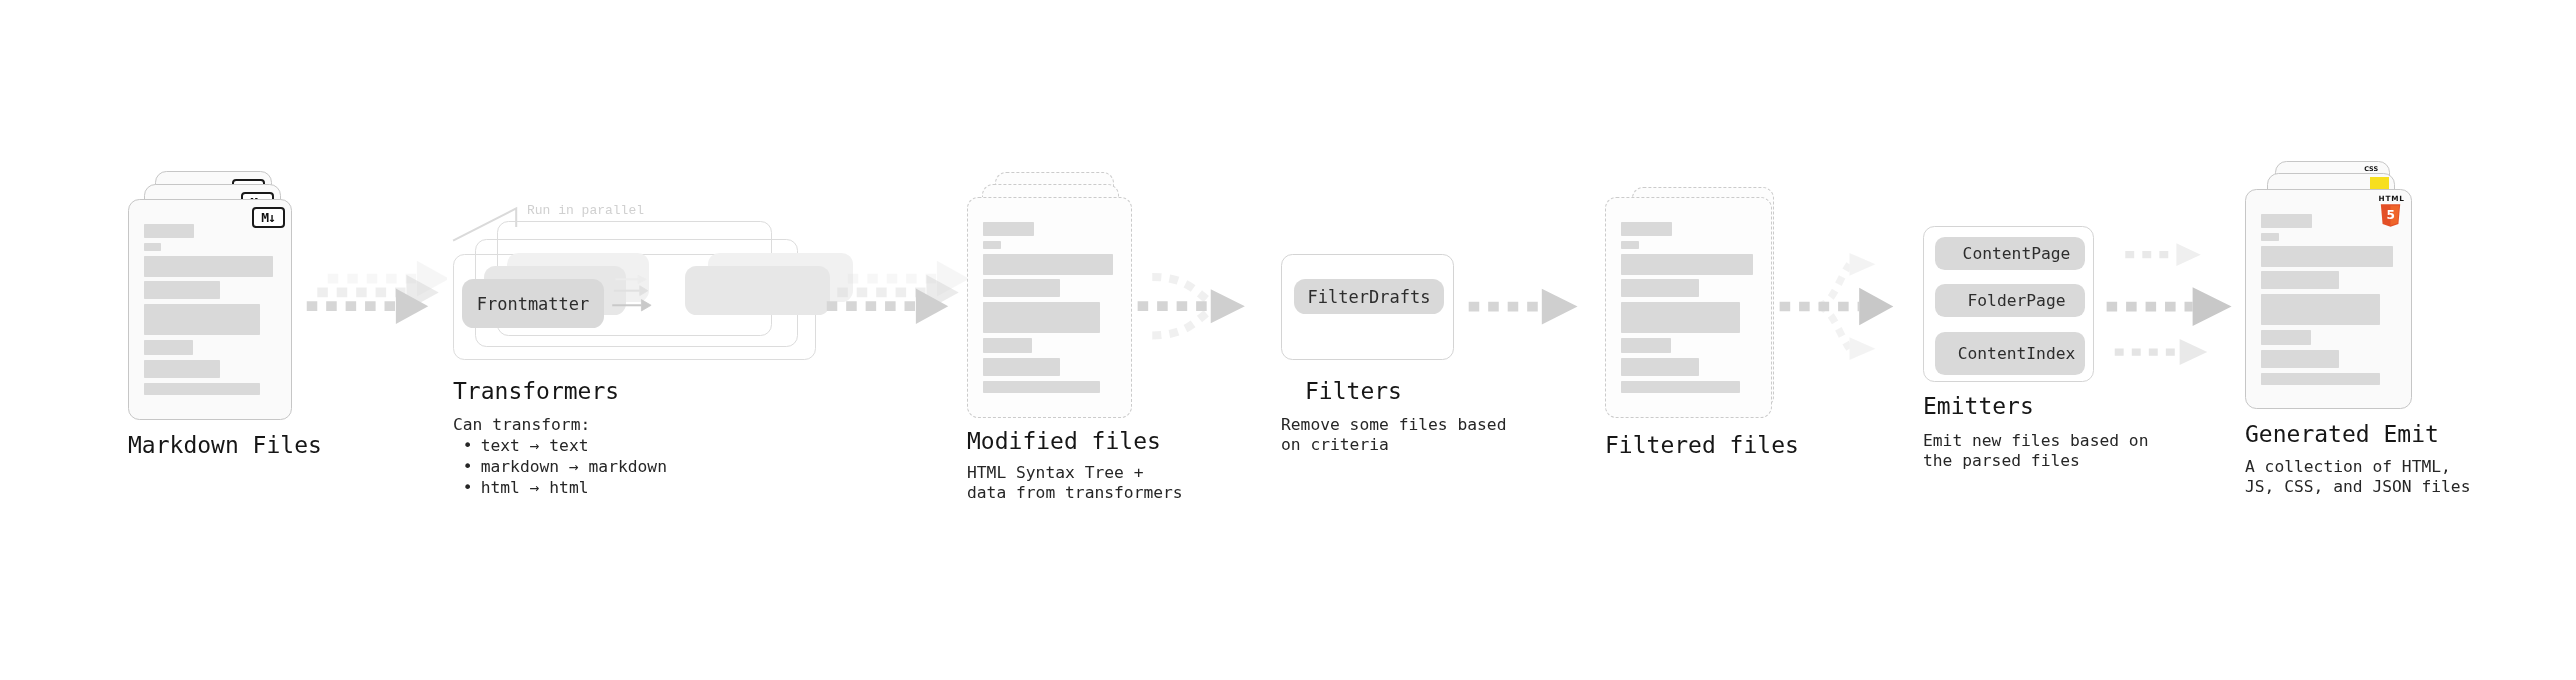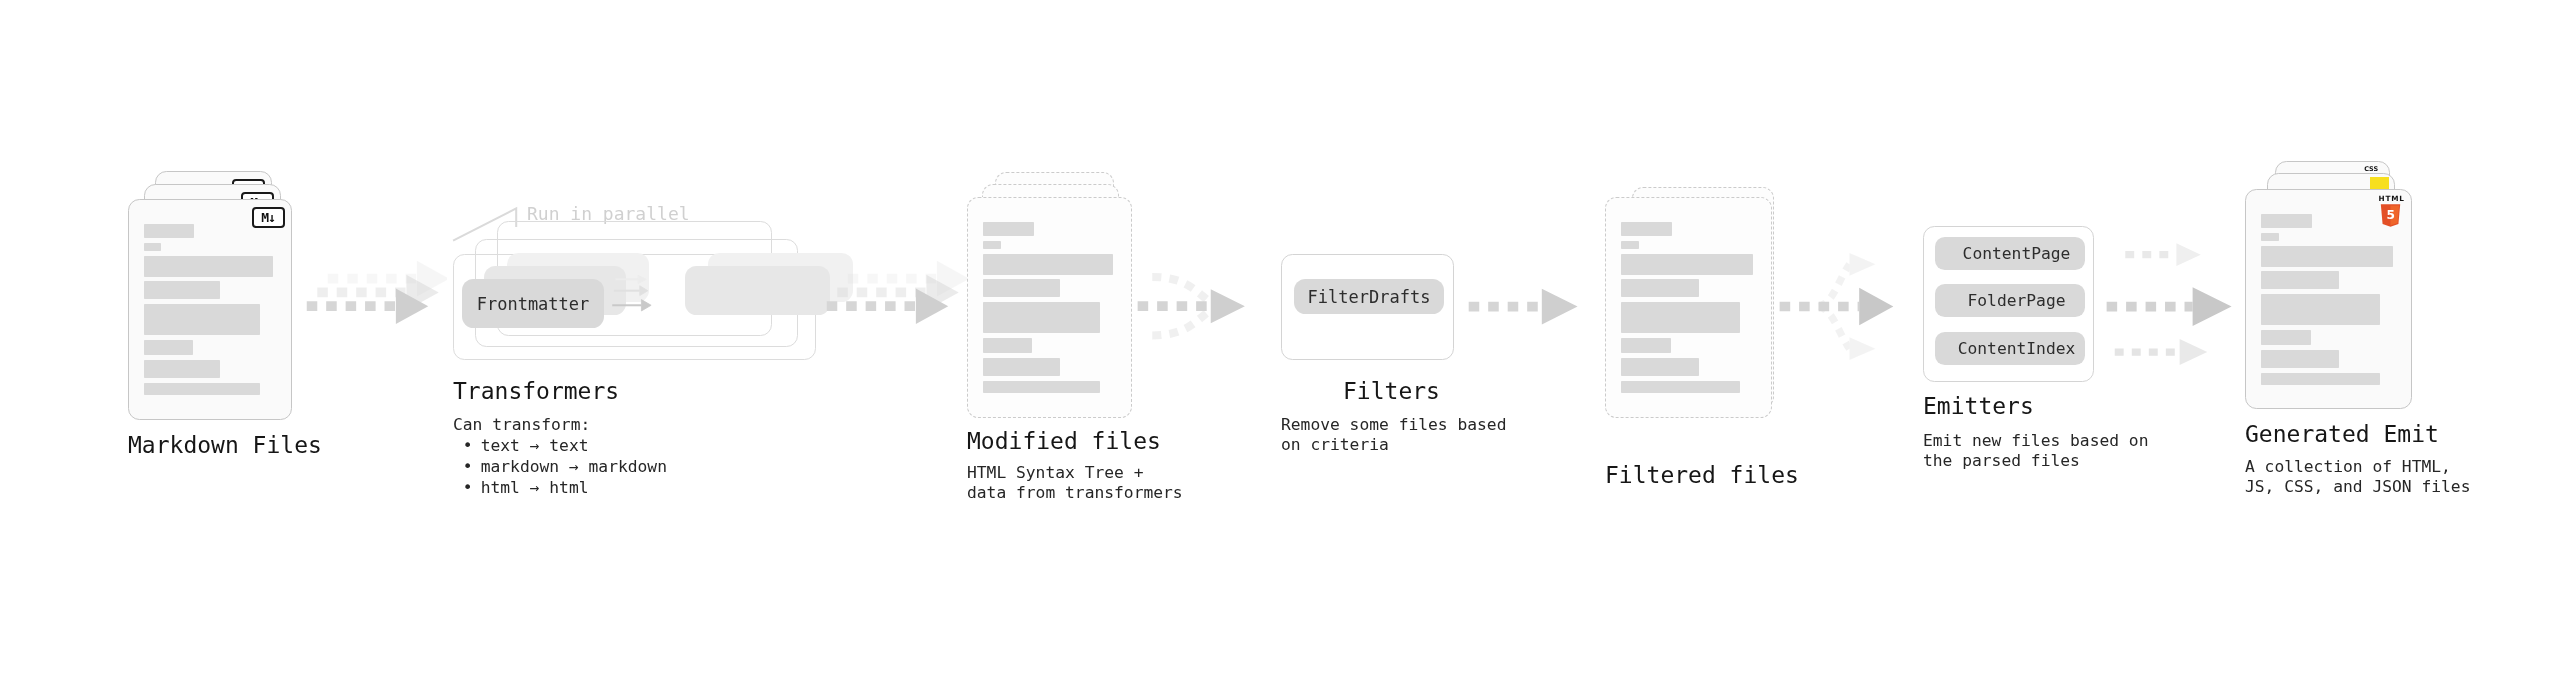--- a/index.html
+++ b/index.html
@@ -34,21 +34,21 @@
         font-size:17px;color:var(--pill-text);white-space:nowrap;}
   .pill.small{font-size:16.3px;border-radius:9.8px;padding-left:13px;}
   .pill.ghost1{background:#e7e7e7;}
   .pill.ghost2{background:#f1f1f1;}
   
   .stage-title{position:absolute;font-size:23px;color:#161616;white-space:nowrap;}
   .stage-desc{position:absolute;font-size:16.3px;line-height:20.3px;color:#262626;white-space:nowrap;}
   .stage-desc.bullets{line-height:21px;}
   .bullet-row{padding-left:9.8px;}
   .bullet-row .dot{margin-right:8.1px;}
-  .note-label{position:absolute;font-size:18px;color:var(--muted-note);white-space:nowrap;}
+  .note-label{position:absolute;font-size:13px;color:var(--muted-note);white-space:nowrap;font-family:Liberation Mono, monospace;}
   
   .css-badge{position:absolute;top:4.1px;right:8.1px;width:19.5px;text-align:center;}
   .css-word{font-size:6.5px;font-weight:bold;color:#111;font-family:"DejaVu Sans","Liberation Sans",sans-serif;line-height:7.3px;}
   .css-bar{height:3.3px;background:var(--css-blue);margin-top:0.8px;border-radius:0.8px;}
   .js-badge{position:absolute;top:3.3px;right:4.9px;width:18.7px;height:19.5px;background:var(--js-yellow);}
   .html5-badge{position:absolute;top:4.9px;right:8.1px;width:24.4px;text-align:center;}
   .html5-word{font-size:7.3px;font-weight:bold;letter-spacing:0.8px;color:#111;
               font-family:"DejaVu Sans","Liberation Sans",sans-serif;line-height:8.1px;}
   .html5-shield{position:relative;width:21px;height:23px;margin:0.8px auto 0;}
   .html5-num{position:absolute;left:0;top:4.1px;width:100%;text-align:center;
@@ -167,21 +167,21 @@
 
   <svg class="abs" style="left:1136px;top:254px;" width="130" height="106" viewBox="0 0 160 130">
     <path d="M 20,28 C 60,28 72,44 90,58" fill="none" stroke="#e3e3e3" stroke-width="10" stroke-dasharray="11 10" opacity="0.55"></path>
     <path d="M 20,100 C 60,100 72,84 90,70" fill="none" stroke="#e3e3e3" stroke-width="10" stroke-dasharray="11 10" opacity="0.55"></path>
     <line x1="2" y1="64" x2="92" y2="64" stroke="#d4d4d4" stroke-width="12" stroke-dasharray="13 11"></line>
     <polygon points="92,43 92,85 134,64" fill="#cfcfcf"></polygon>
   </svg>
 
   <div class="group-box" style="left:1281px;top:254px;width:173px;height:106px;"></div>
   <div class="pill" style="left:1294px;top:279px;width:150px;height:35px;">FilterDrafts</div>
-  <div class="stage-title" style="left:1343px;top:378px;">Filters</div>
+  <div class="stage-title" style="left:1305px;top:378px;">Filters</div>
   <div class="stage-desc" style="left:1281px;top:415px;">
     <div>Remove some files based</div>
     <div>on criteria</div>
   </div>
 
   <svg class="abs" style="left:1467px;top:274px;" width="122" height="65" viewBox="0 0 150 80">
     <line x1="2" y1="40" x2="92" y2="40" stroke="#d5d5d5" stroke-width="12" stroke-dasharray="13 11"></line>
     <polygon points="92,18 92,62 136,40" fill="#cfcfcf"></polygon>
   </svg>
 
@@ -191,37 +191,37 @@
         <div class="bar" style="width: 38%; height: 14px;"></div>
         <div class="bar" style="width: 13%; height: 8.1px;"></div>
         <div class="bar" style="width: 98%; height: 20.3px;"></div>
         <div class="bar" style="width: 58%; height: 18px;"></div>
         <div class="bar" style="width: 88%; height: 31px;"></div>
         <div class="bar" style="width: 37%; height: 14.6px;"></div>
         <div class="bar" style="width: 58%; height: 18px;"></div>
         <div class="bar" style="width: 88%; height: 12.2px;"></div>
       </div>
   </div>
-  <div class="stage-title" style="left:1605px;top:432px;margin-top:30px;">Filtered files</div>
+  <div class="stage-title" style="left:1605px;top:432px;">Filtered files</div>
 
   <svg class="abs" style="left:1778px;top:243px;" width="134" height="127" viewBox="0 0 165 156">
     <g opacity="0.45">
       <path d="M 50,78 C 68,74 74,46 88,26" fill="none" stroke="#e3e3e3" stroke-width="9" stroke-dasharray="10 9"></path>
       <polygon points="88,12 88,40 120,26" fill="#e6e6e6"></polygon>
       <path d="M 50,78 C 68,82 74,110 88,130" fill="none" stroke="#e3e3e3" stroke-width="9" stroke-dasharray="10 9"></path>
       <polygon points="88,116 88,144 120,130" fill="#e6e6e6"></polygon>
     </g>
     <line x1="2" y1="78" x2="100" y2="78" stroke="#d4d4d4" stroke-width="12" stroke-dasharray="13 11"></line>
     <polygon points="100,55 100,101 142,78" fill="#c8c8c8"></polygon>
   </svg>
 
   <div class="group-box" style="left:1923px;top:226px;width:171px;height:156px;"></div>
   <div class="pill small" style="left:1935px;top:237px;width:150px;height:33px;">ContentPage</div>
   <div class="pill small" style="left:1935px;top:284px;width:150px;height:33px;">FolderPage</div>
-  <div class="pill small" style="left:1935px;top:332px;width:150px;height:33px;">ContentIndex</div>
+  <div class="pill small" style="left:1935px;top:332px;width:150px;height:43px;">ContentIndex</div>
   <div class="stage-title" style="left:1923px;top:393px;">Emitters</div>
   <div class="stage-desc" style="left:1923px;top:431px;">
     <div>Emit new files based on</div>
     <div>the parsed files</div>
   </div>
 
   <svg class="abs" style="left:2105px;top:240px;" width="142" height="130" viewBox="0 0 175 160">
     <g>
       <line x1="25" y1="18" x2="88" y2="18" stroke="#e9e9e9" stroke-width="9" stroke-dasharray="11 10"></line>
       <polygon points="88,4 88,32 118,18" fill="#efefef"></polygon>

